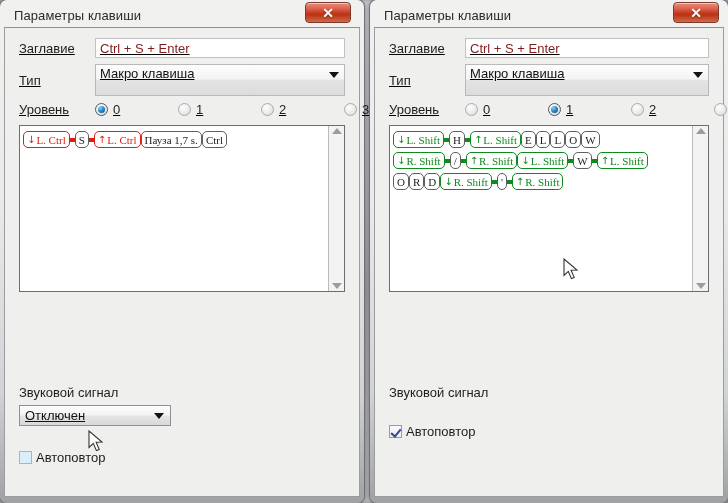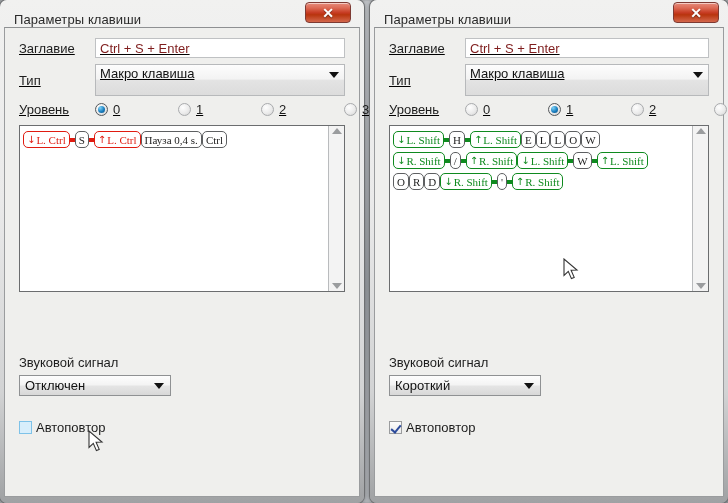--- a/index.html
+++ b/index.html
@@ -32,21 +32,21 @@
     box-shadow: 0 0 0 1px #6f7173, 0 0 5px rgba(0,0,0,.45);
   }
   .win-left  { left: 0px;   width: 364px; }
   .win-right { left: 370px; width: 358px; }
 
   .titlebar {
     position: relative;
     height: 24px;
     padding-left: 10px;
     display: flex;
-    align-items: flex-end;
+    align-items: center;
   }
   .title-text {
     font-size: 13px;
     color: #2a2a2a;
     letter-spacing: .1px;
     white-space: nowrap;
   }
   .close-btn {
     position: absolute;
     top: -1px;
@@ -226,36 +226,37 @@
   .sb-arrow.down {
     border-left: 5px solid transparent;
     border-right: 5px solid transparent;
     border-top: 6px solid #9a9c9e;
   }
 
   
   .sound-label {
     font-size: 13px;
     color: #1d1d1d;
-    margin-top: 63px;
+    margin-top: 93px;
     margin-bottom: 5px;
   }
   .combo-sound {
     width: 152px;
     height: 21px;
     position: relative;
     background: linear-gradient(180deg,#fdfdfd 0%,#f4f4f4 45%,#e4e4e4 55%,#d8d8d8 100%);
     border: 1px solid #8f9193;
     font-size: 13px;
     color: #111;
     line-height: 19px;
     padding: 0 22px 0 5px;
     cursor: pointer;
     white-space: nowrap;
     overflow: hidden;
+    text-decoration: underline;
   }
   .combo-sound .arrow {
     position: absolute; right: 6px; top: 7px;
     width: 0; height: 0;
     border-left: 5px solid transparent;
     border-right: 5px solid transparent;
     border-top: 6px solid #111;
   }
 
   .autorep {
@@ -344,21 +345,21 @@
               <span class="link red"></span>
               <span class="tag">
                 <span>S</span>
               </span>
               <span class="link red"></span>
               <span class="tag red">
                 <span class="ar">↑</span>
                 <span>L. Ctrl</span>
               </span>
               <span class="tag">
-                <span>Пауза 0,4 s.</span>
+                <span>Пауза 1,7 s.</span>
               </span>
               <span class="tag">
                 <span>Ctrl</span>
               </span>
             </div>
           </div>
           <div class="vscroll">
             <span class="sb-arrow up"></span>
             <span class="sb-arrow down"></span>
           </div>
@@ -491,21 +492,20 @@
                 <span>R. Shift</span>
               </span>
             </div>
           </div>
           <div class="vscroll">
             <span class="sb-arrow up"></span>
             <span class="sb-arrow down"></span>
           </div>
         </div>
         <div class="sound-label">Звуковой сигнал</div>
-        <div class="combo-sound"><span>Короткий</span><span class="arrow"></span></div>
         <label class="autorep">
           <span class="cb checked"></span>
           <span>Автоповтор</span>
         </label>
       </div>
     </div>
     <div class="cursor" style="left: 88px; top: 430px;"><svg width="17" height="24" viewBox="0 0 17 24">
         <path d="M1,1 L1,17.5 L5.3,13.4 L8.4,20.6 L11.2,19.4 L8.1,12.3 L14,12.1 Z" fill="#ffffff" stroke="#333333" stroke-width="1.1"></path>
       </svg></div>
     <div class="cursor" style="left: 563px; top: 258px;"><svg width="17" height="24" viewBox="0 0 17 24">

